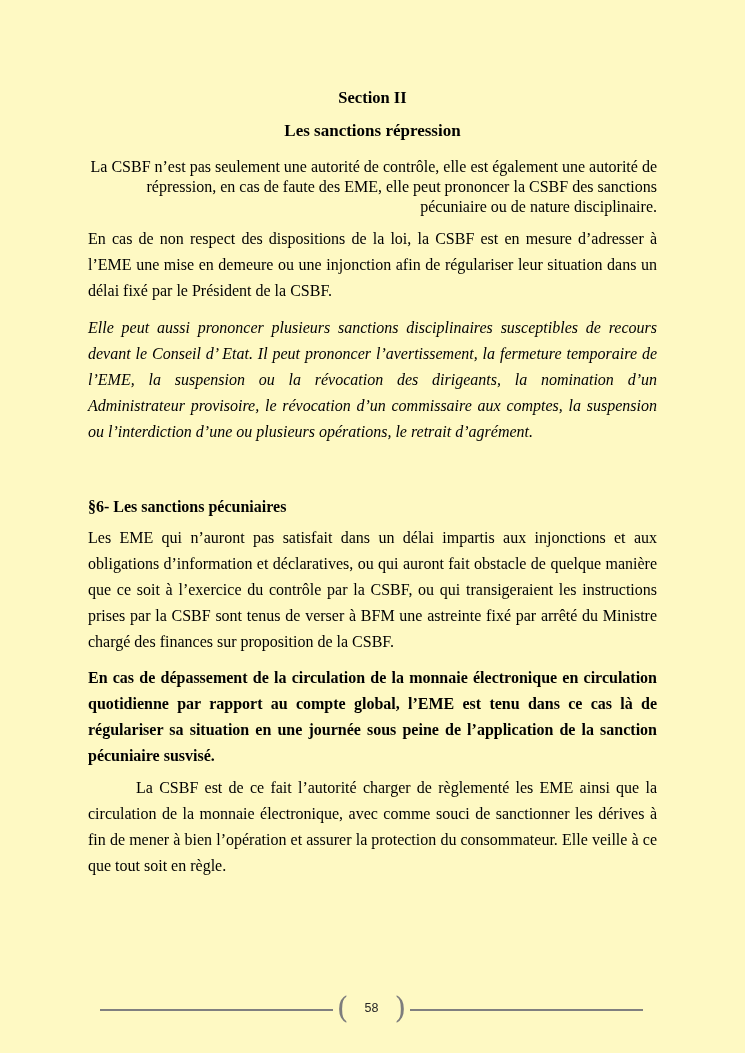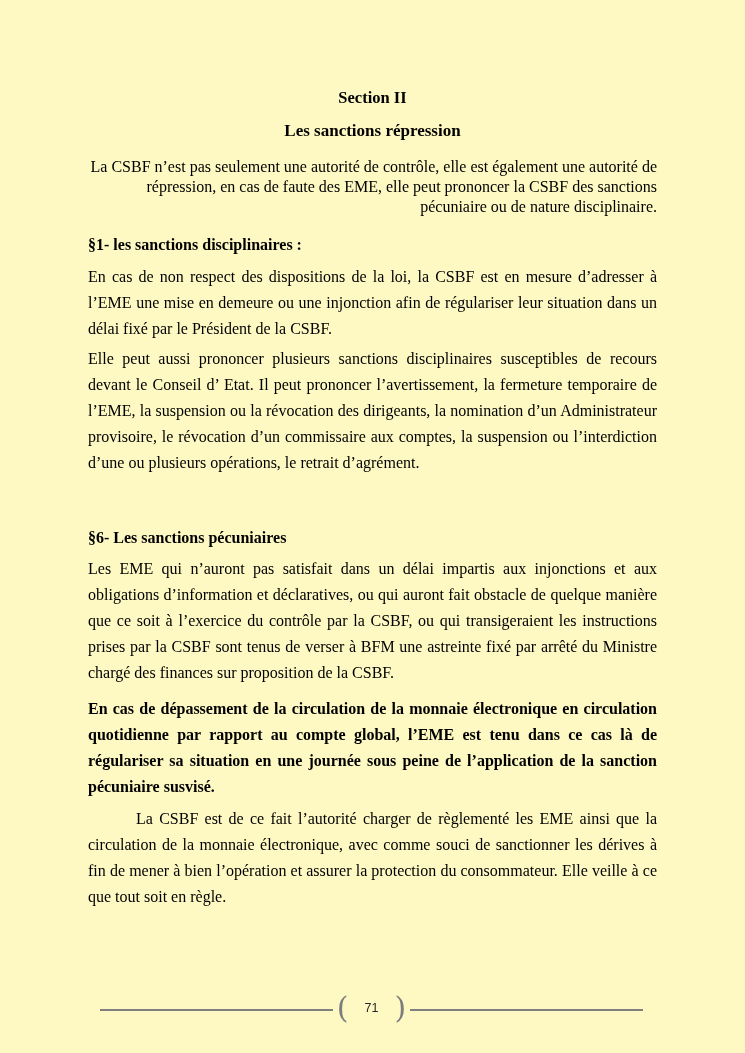--- a/index.html
+++ b/index.html
@@ -44,21 +44,21 @@
     font-weight: bold;
     font-size: 16px;
     line-height: 20px;
     margin: 18px 0 0 0;
   }
   .p-just {
     text-align: justify;
     line-height: 26px;
   }
   .p-s1a { margin-top: 9px; }
-  .p-s1b { margin-top: 4px; }
+  .p-s1b { margin-top: 11px; font-style: italic; }
   .subheading-2 { margin-top: 52px; }
   .p-s2a { margin-top: 8px; }
   .p-s2b { margin-top: 10px; font-weight: bold; }
   .p-s2c { margin-top: 6px; text-indent: 48px; }
 
   .footer {
     position: absolute;
     left: 100px;
     width: 543px;
     top: 995px;
@@ -91,30 +91,29 @@
 </style>
 </head>
 <body>
 
 <div class="page">
   <div class="content">
     <h1 class="title">Section II</h1>
     <h2 class="subtitle">Les sanctions répression</h2>
     <p class="p-intro">La CSBF n’est pas seulement une autorité de contrôle, elle est également une autorité de répression, en cas de faute des EME, elle peut prononcer la CSBF des sanctions pécuniaire ou de nature disciplinaire.</p>
 
-    <h3 class="subheading">§1- les sanctions disciplinaires :</h3>
     <p class="p-just p-s1a">En cas de non respect des dispositions de la loi, la CSBF est en mesure d’adresser à l’EME une mise en demeure ou une injonction afin de régulariser leur situation dans un délai fixé par le Président de la CSBF.</p>
     <p class="p-just p-s1b">Elle peut aussi prononcer plusieurs sanctions disciplinaires susceptibles de recours devant le Conseil d’ Etat. Il peut prononcer l’avertissement, la fermeture temporaire de l’EME, la suspension ou la révocation des dirigeants, la nomination d’un Administrateur provisoire, le révocation d’un commissaire aux comptes, la suspension ou l’interdiction d’une ou plusieurs opérations, le retrait d’agrément.</p>
 
     <h3 class="subheading subheading-2">§6- Les sanctions pécuniaires</h3>
     <p class="p-just p-s2a">Les EME qui n’auront pas satisfait dans un délai impartis aux injonctions et aux obligations d’information et déclaratives, ou qui auront fait obstacle de quelque manière que ce soit à l’exercice du contrôle par la CSBF, ou qui transigeraient les instructions prises par la CSBF sont tenus de verser à BFM une astreinte fixé par arrêté du Ministre chargé des finances sur proposition de la CSBF.</p>
     <p class="p-just p-s2b">En cas de dépassement de la circulation de la monnaie électronique en circulation quotidienne par rapport au compte global, l’EME est tenu dans ce cas là de régulariser sa situation en une journée sous peine de l’application de la sanction pécuniaire susvisé.</p>
     <p class="p-just p-s2c">La CSBF est de ce fait l’autorité charger de règlementé les EME ainsi que la circulation de la monnaie électronique, avec comme souci de sanctionner les dérives à fin de mener à bien l’opération et assurer la protection du consommateur. Elle veille à ce que tout soit en règle.</p>
   </div>
 
   <div class="footer">
     <span class="rule"></span>
     <span class="bracket">(</span>
-    <span class="pagenum">71</span>
+    <span class="pagenum">58</span>
     <span class="bracket">)</span>
     <span class="rule"></span>
   </div>
 </div>
 
 </body></html>

